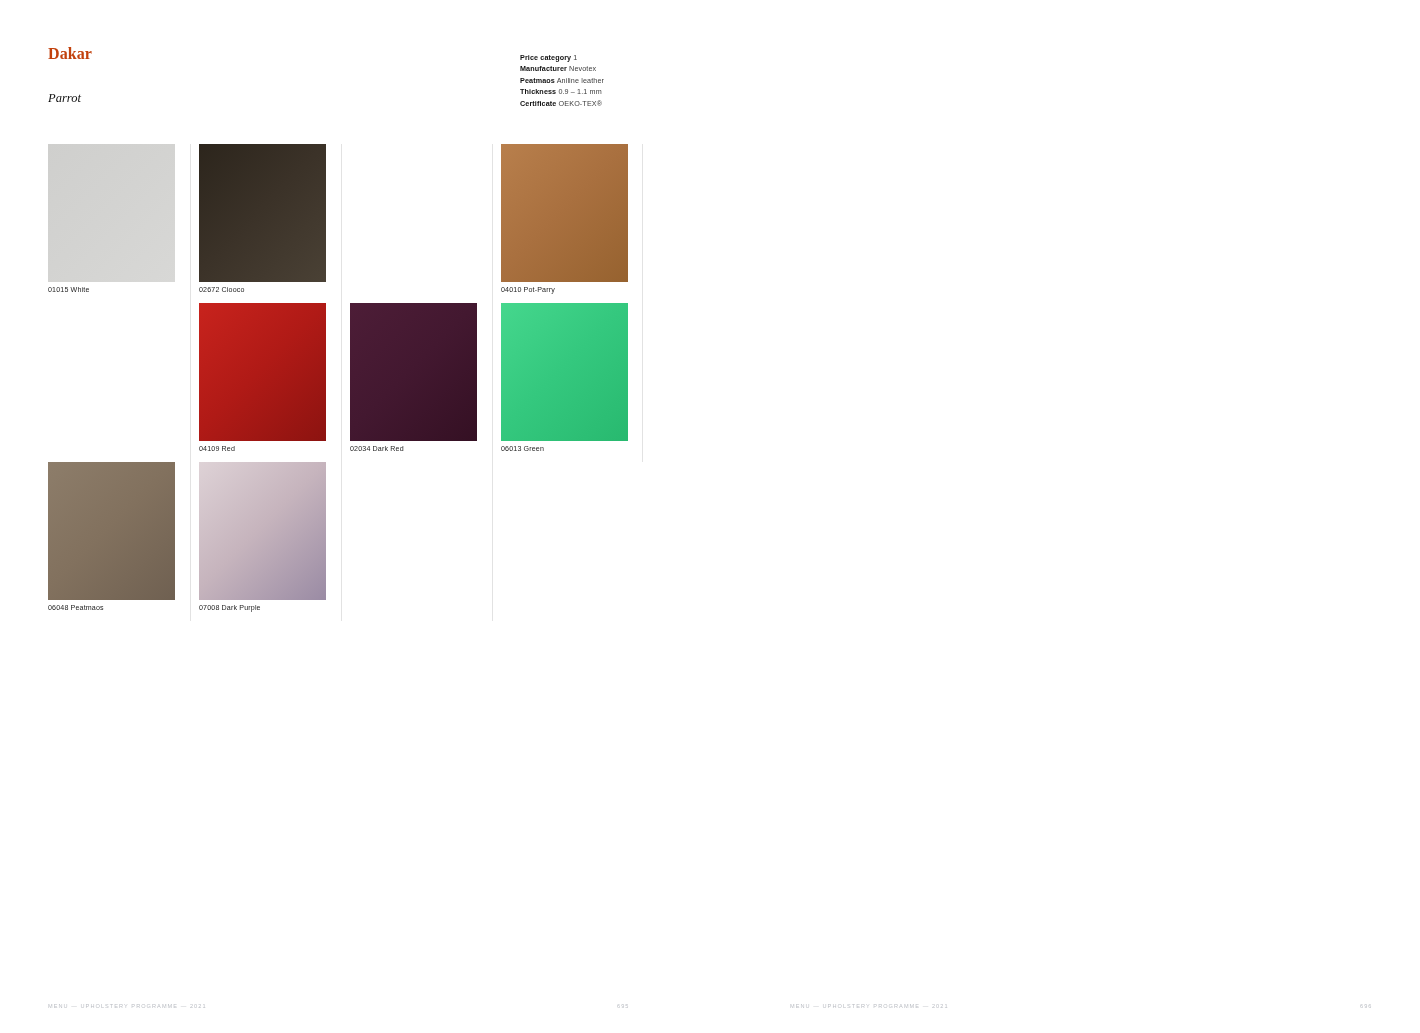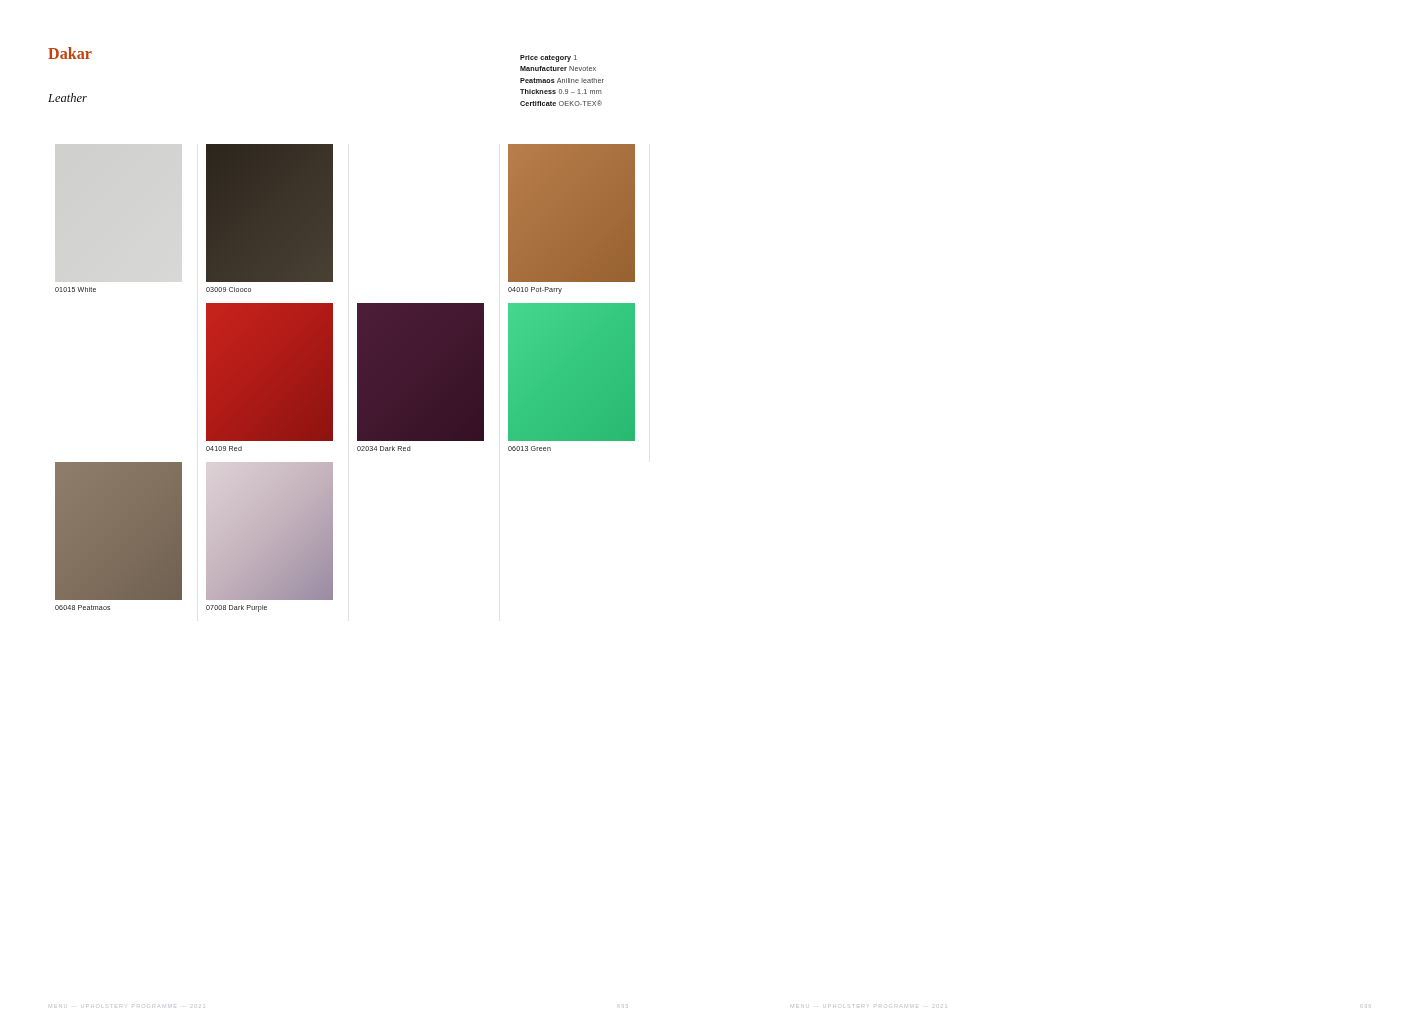--- a/index.html
+++ b/index.html
@@ -77,21 +77,20 @@
   .grid {
     position: absolute;
     left: 48px;
     top: 144px;
     width: 594px;
   }
 
   .grid-row {
     position: relative;
     height: 159px;
-    margin-left: 7px;
   }
 
   .cell {
     position: absolute;
     top: 0;
     width: 151px;
   }
 
   .cell.c0 { left: 0px; }
   .cell.c1 { left: 151px; }
@@ -158,21 +157,21 @@
   .foot-right  { left: 790px; top: 3px; }
   .foot-pageR  { left: 1360px; top: 3px; }
 </style>
 </head>
 <body>
 
 <div class="page">
 
   <div class="header">
     <div class="title">Dakar</div>
-    <div class="subtitle">Leather</div>
+    <div class="subtitle">Parrot</div>
 
     <div class="specs">
         <div class="spec-row"><span class="spec-key">Price category</span> <span class="spec-val">1</span></div>
         <div class="spec-row"><span class="spec-key">Manufacturer</span> <span class="spec-val">Nevotex</span></div>
         <div class="spec-row"><span class="spec-key">Peatmaos</span> <span class="spec-val">Aniline leather</span></div>
         <div class="spec-row"><span class="spec-key">Thickness</span> <span class="spec-val">0.9 – 1.1 mm</span></div>
         <div class="spec-row"><span class="spec-key">Certificate</span> <span class="spec-val">OEKO-TEX®</span></div>
       </div>
   </div>
 
@@ -185,21 +184,21 @@
         <div class="cell c0">
           <div class="swatch" style="background: rgb(211, 211, 209);">
             <div class="tex" style="background: linear-gradient(135deg, rgb(207, 207, 205) 0%, rgb(211, 211, 209) 48%, rgb(216, 216, 214) 100%), radial-gradient(at 70% 25%, rgba(255, 255, 255, 0.16) 0%, rgba(255, 255, 255, 0) 55%), radial-gradient(at 20% 80%, rgba(0, 0, 0, 0.12) 0%, rgba(0, 0, 0, 0) 60%);"></div>
           </div>
           <div class="label">01015 White</div>
         </div>
         <div class="cell c1">
           <div class="swatch" style="background: rgb(59, 50, 40);">
             <div class="tex" style="background: linear-gradient(135deg, rgb(44, 37, 28) 0%, rgb(59, 50, 40) 48%, rgb(74, 65, 53) 100%), radial-gradient(at 70% 25%, rgba(255, 255, 255, 0.16) 0%, rgba(255, 255, 255, 0) 55%), radial-gradient(at 20% 80%, rgba(0, 0, 0, 0.12) 0%, rgba(0, 0, 0, 0) 60%);"></div>
           </div>
-          <div class="label">03009 Ciooco</div>
+          <div class="label">02672 Ciooco</div>
         </div>
         <div class="cell c3">
           <div class="swatch" style="background: rgb(169, 112, 63);">
             <div class="tex" style="background: linear-gradient(135deg, rgb(184, 127, 76) 0%, rgb(169, 112, 63) 48%, rgb(150, 98, 47) 100%), radial-gradient(at 70% 25%, rgba(255, 255, 255, 0.16) 0%, rgba(255, 255, 255, 0) 55%), radial-gradient(at 20% 80%, rgba(0, 0, 0, 0.12) 0%, rgba(0, 0, 0, 0) 60%);"></div>
           </div>
           <div class="label">04010 Pot-Parry</div>
         </div>
       </div>
       <div class="grid-row">
         <div class="vline v1"></div>

